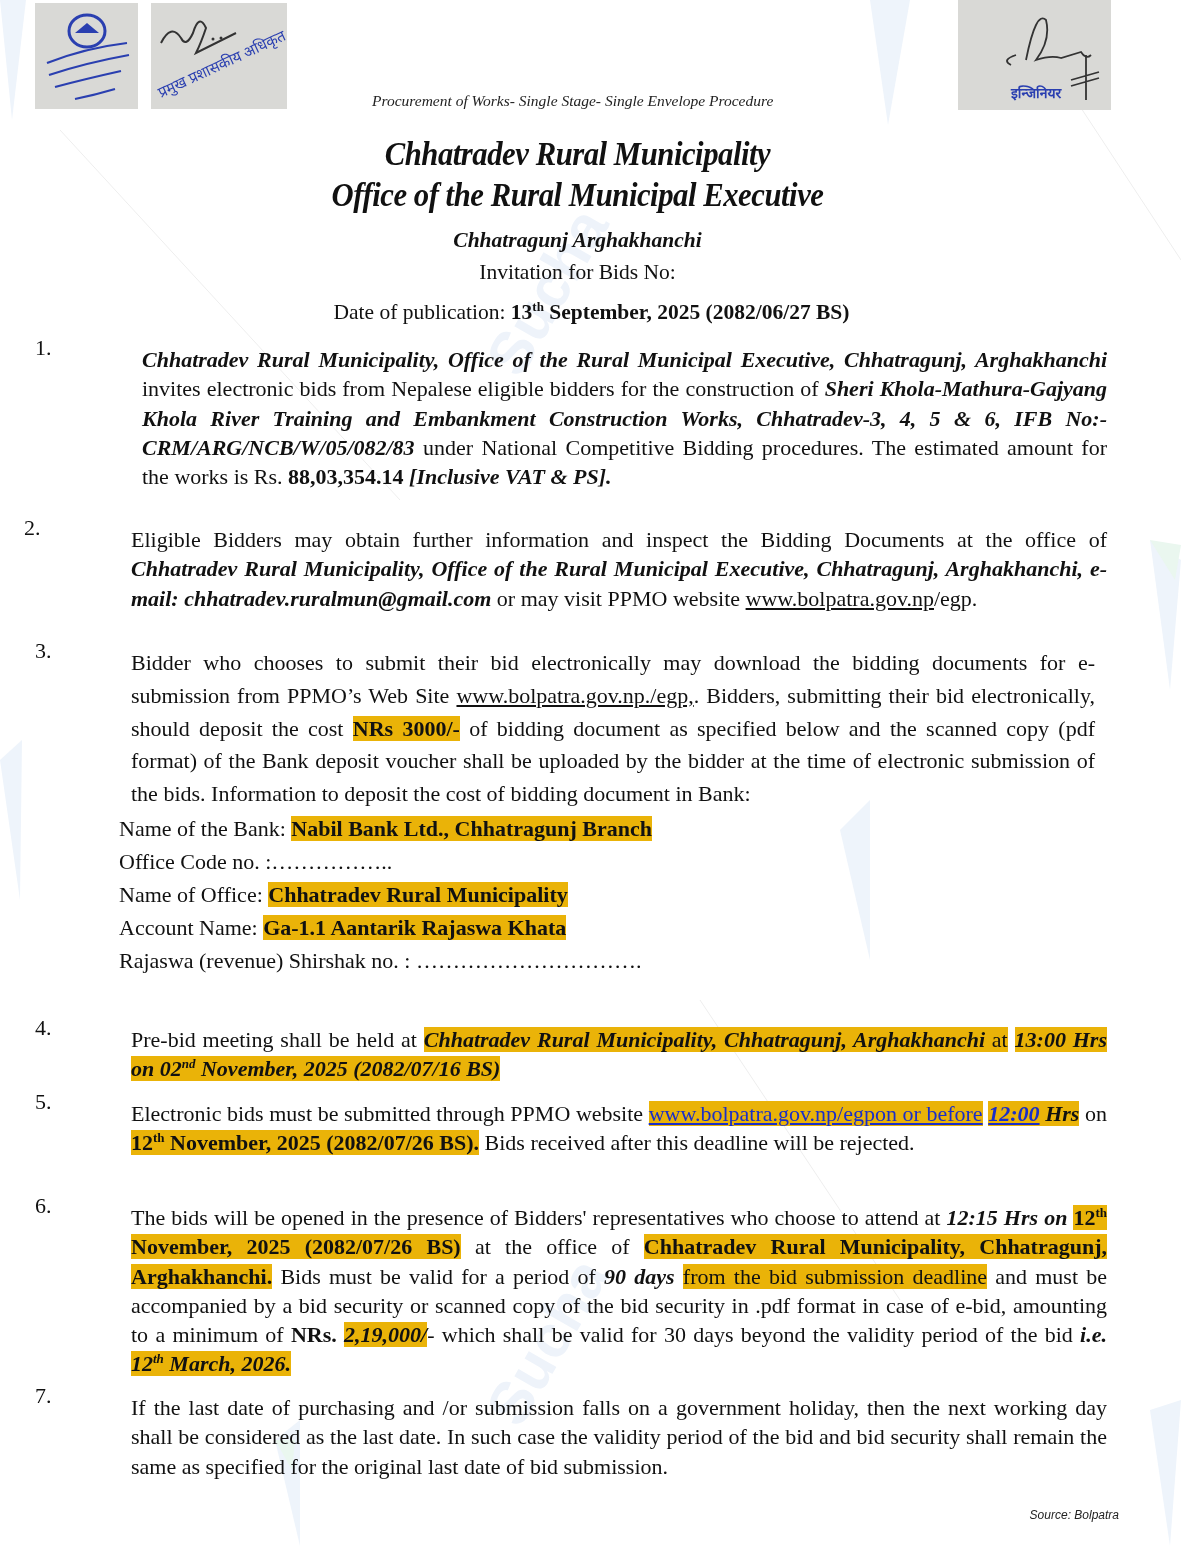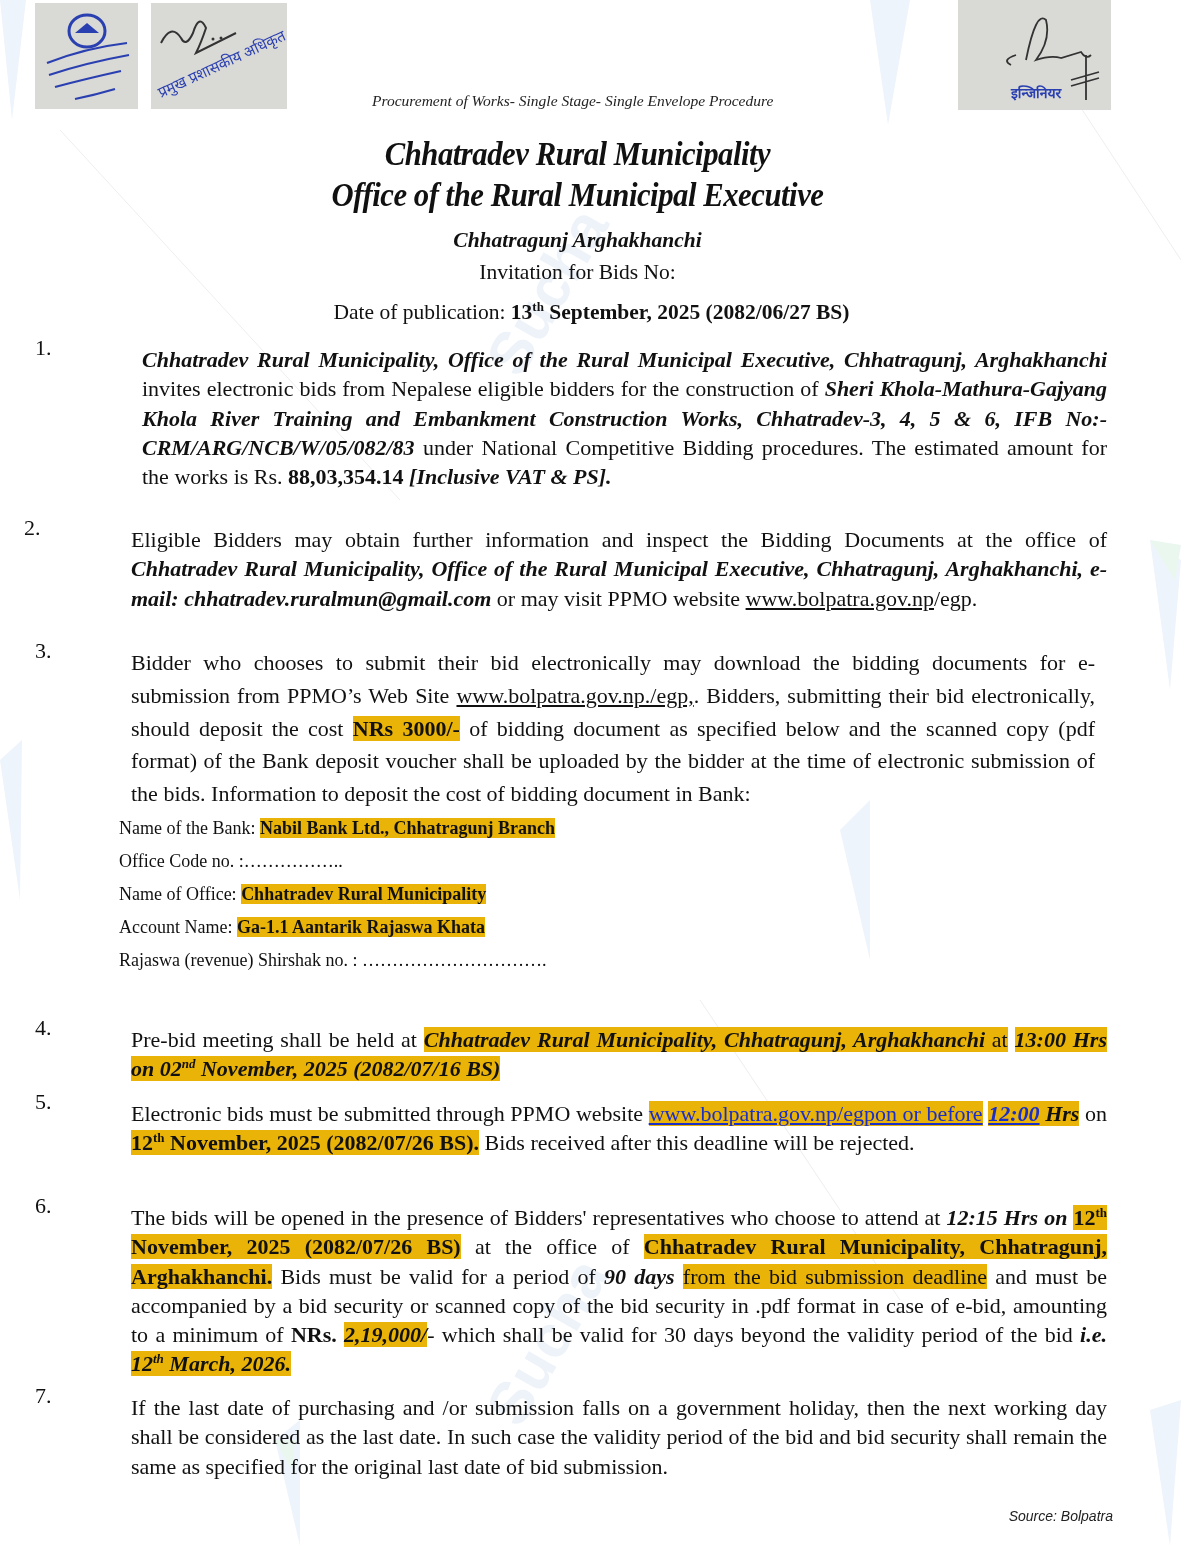--- a/index.html
+++ b/index.html
@@ -12,24 +12,24 @@
     .t1 { position: absolute; left: 0; width: 1155px; text-align: center; font-style: italic; font-weight: bold;
           font-size: 33px; letter-spacing: -0.5px; transform: scaleX(0.93); }
     .sub { position: absolute; left: 0; width: 1155px; text-align: center; font-size: 21.5px; }
     .hl { background: #eab308; }
     .u { text-decoration: underline; }
     .link { color: #1a2ec8; text-decoration: underline; }
     .item { position: absolute; left: 0; width: 1181px; font-size: 22px; line-height: 29.3px; }
     .num { position: absolute; top: 0; }
     .body { position: absolute; left: 119px; width: 1000px; text-align: justify; }
     .body p { margin: 12px; }
-    .bank { position: absolute; left: 119px; top: 812px; font-size: 18px; line-height: 33px; }
+    .bank { position: absolute; left: 119px; top: 812px; font-size: 22px; line-height: 33px; }
     .bank div { white-space: nowrap; }
-    .source { position: absolute; right: 68px; top: 1508px; font-family: "Liberation Sans", sans-serif;
-              font-style: italic; font-size: 14px; color: #222; text-align: center; }
+    .source { position: absolute; right: 62px; top: 1508px; font-family: "Liberation Sans", sans-serif;
+              font-style: italic; font-size: 12px; color: #222; text-align: center; }
     sup { font-size: 13px; line-height: 0; vertical-align: 8px; }
   </style>
 </head>
 <body>
 
 <svg class="wm" width="1181" height="1546" style="left:0;top:0;">
   <g fill="#eef4fb" stroke="none">
     <polygon points="0,0 26,0 12,120"></polygon>
     <polygon points="870,0 910,0 888,125"></polygon>
     <polygon points="1150,540 1181,560 1170,690"></polygon>

